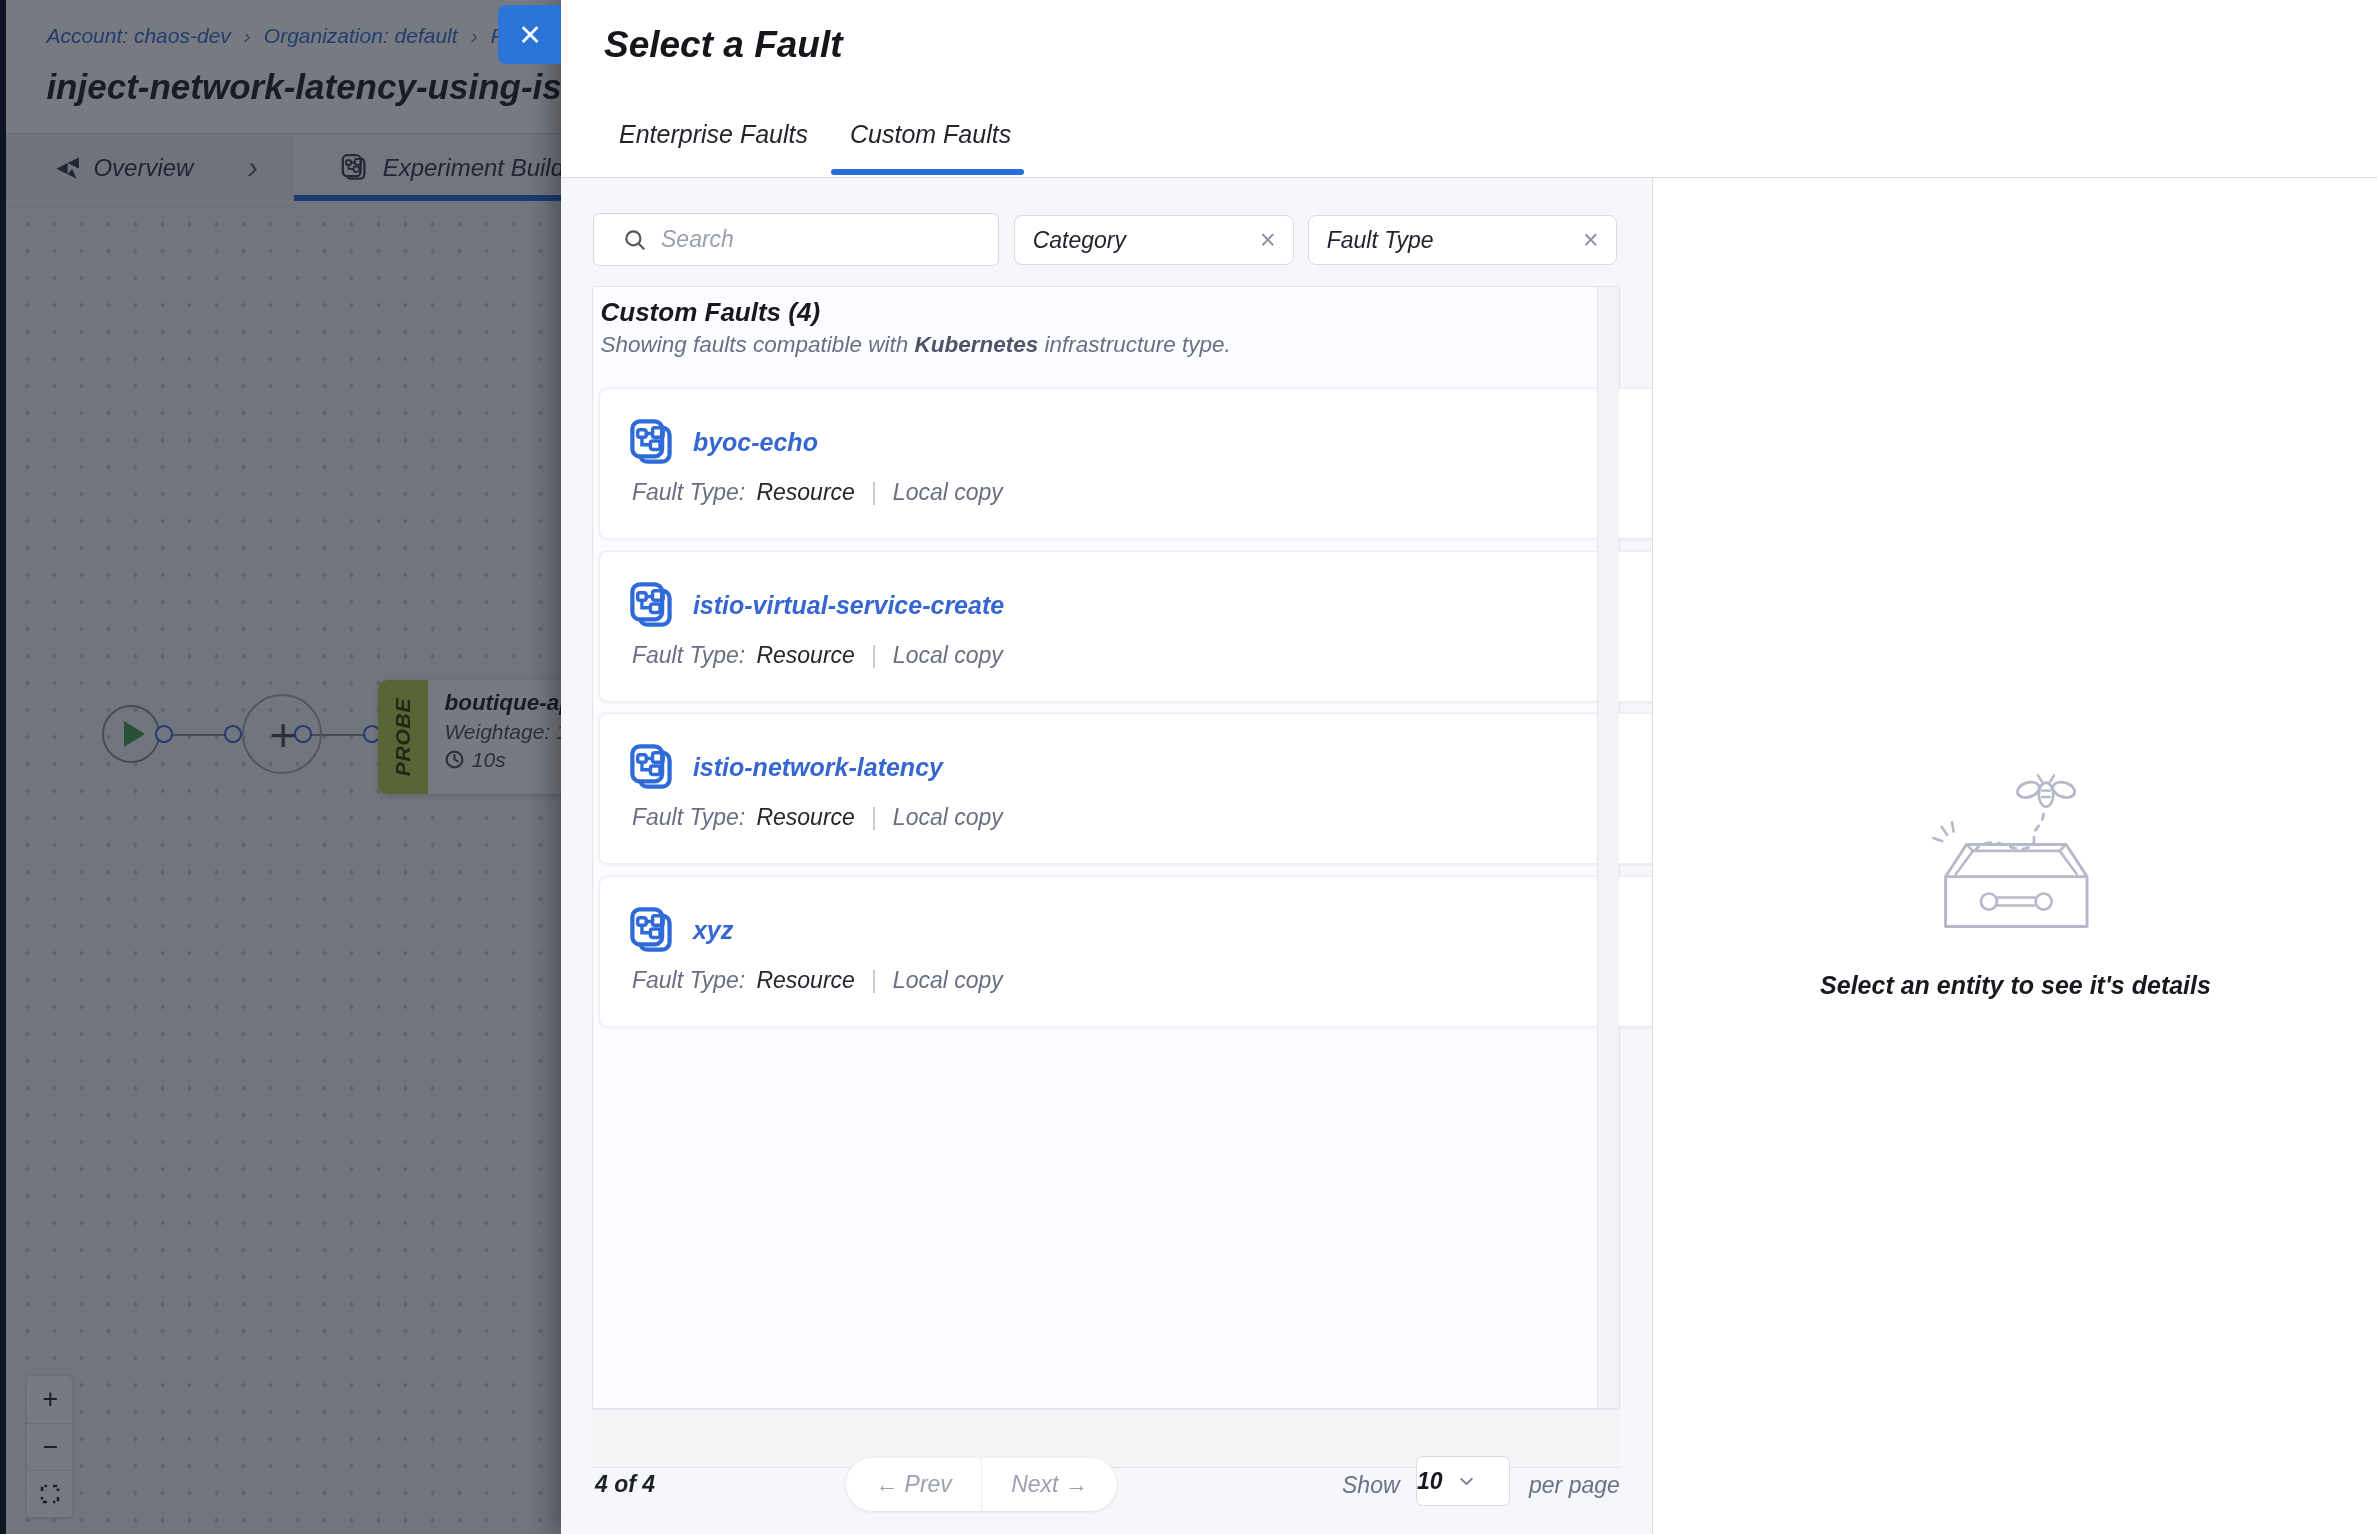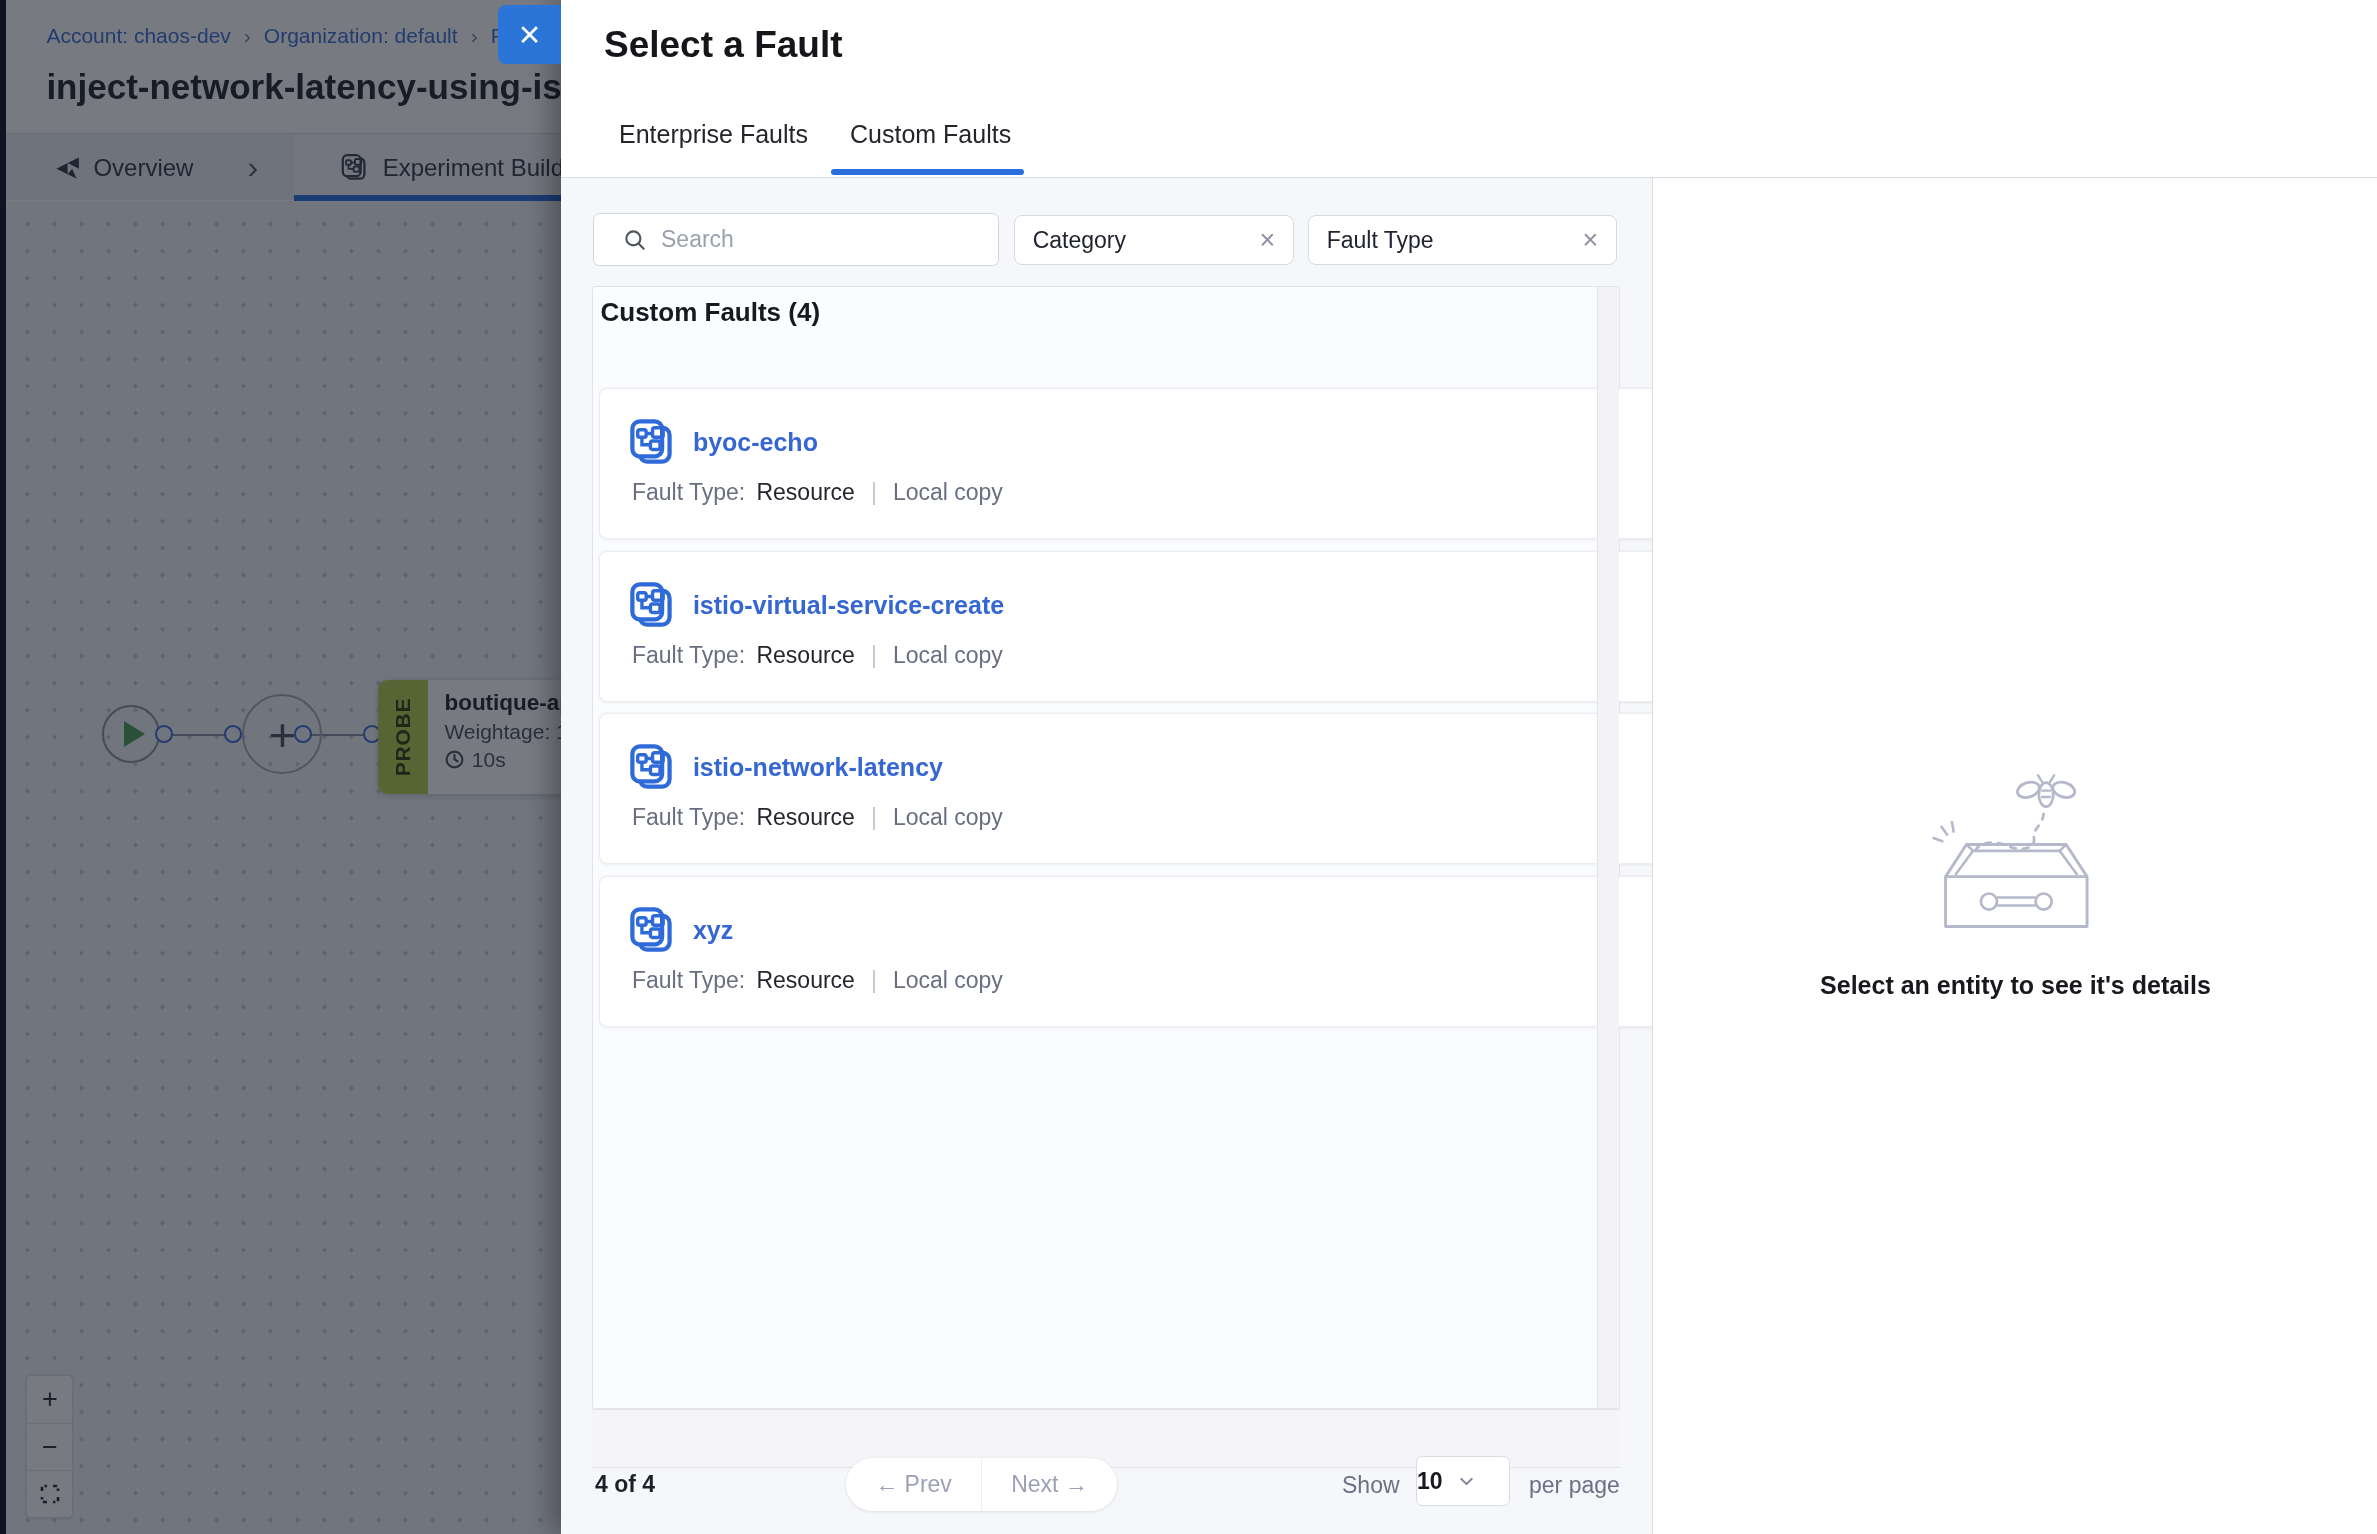--- a/index.html
+++ b/index.html
@@ -1,18 +1,18 @@
 <!DOCTYPE html>
 <html style="font-size:13px"><head>
 <meta charset="utf-8">
 <style>
   html,body{margin:0;padding:0;background:#fff;}
   *{box-sizing:border-box;}
   #stage{position:relative;width:2377px;height:1534px;overflow:hidden;
-         font-family:"Liberation Sans",sans-serif;color:#1d1f26;}
+         font-family:"Liberation Sans",sans-serif;color:#1d1f26;font-style:italic;}
 
   
   .bg{position:absolute;inset:0;z-index:1;}
   .bg-sliver{position:absolute;left:0;top:0;width:6.4px;height:1534px;background:#0c1422;}
   .bg-header{position:absolute;left:6.4px;top:0;right:0;height:133px;background:#ffffff;}
   .breadcrumb{position:absolute;left:40px;top:24px;display:flex;align-items:center;gap:13px;
               font-size:21px;white-space:nowrap;}
   .crumb{color:#3e6fd3;}
   .crumb-sep{color:#7b8391;font-size:21px;}
   .bg-title{position:absolute;left:40px;top:67px;font-size:35px;font-weight:700;color:#22262e;white-space:nowrap;}
@@ -226,20 +226,21 @@
         <span class="chip-label">Category</span>
         <span class="chip-x">×</span>
       </div>
       <div class="chip chip-ft">
         <span class="chip-label">Fault Type</span>
         <span class="chip-x">×</span>
       </div>
 
       <div class="scroll-box">
         <div class="list-heading">Custom Faults (4)</div>
+        <div class="list-subtitle"><span>Showing faults compatible with </span><b>Kubernetes</b><span> infrastructure type.</span></div>
 
         <div class="fault-card" style="top:101px;">
           <svg class="fault-icon" width="51" height="51" viewBox="0 0 48 48" fill="none">
             <rect x="13" y="11" width="28" height="32" rx="7" stroke="#2f6bd8" stroke-width="4"></rect>
             <rect x="6" y="5" width="28" height="33" rx="7" fill="#ffffff" stroke="#2f6bd8" stroke-width="4"></rect>
             <rect x="11" y="13" width="8" height="7" rx="2" stroke="#2f6bd8" stroke-width="3.2"></rect>
             <rect x="25" y="11" width="10" height="9" rx="2" stroke="#2f6bd8" stroke-width="3.2"></rect>
             <path d="M19 16.5 H25 M15 20 V27 H23" stroke="#2f6bd8" stroke-width="3.2"></path>
             <rect x="23" y="23.5" width="9" height="8" rx="2" stroke="#2f6bd8" stroke-width="3.2"></rect>
           </svg>

